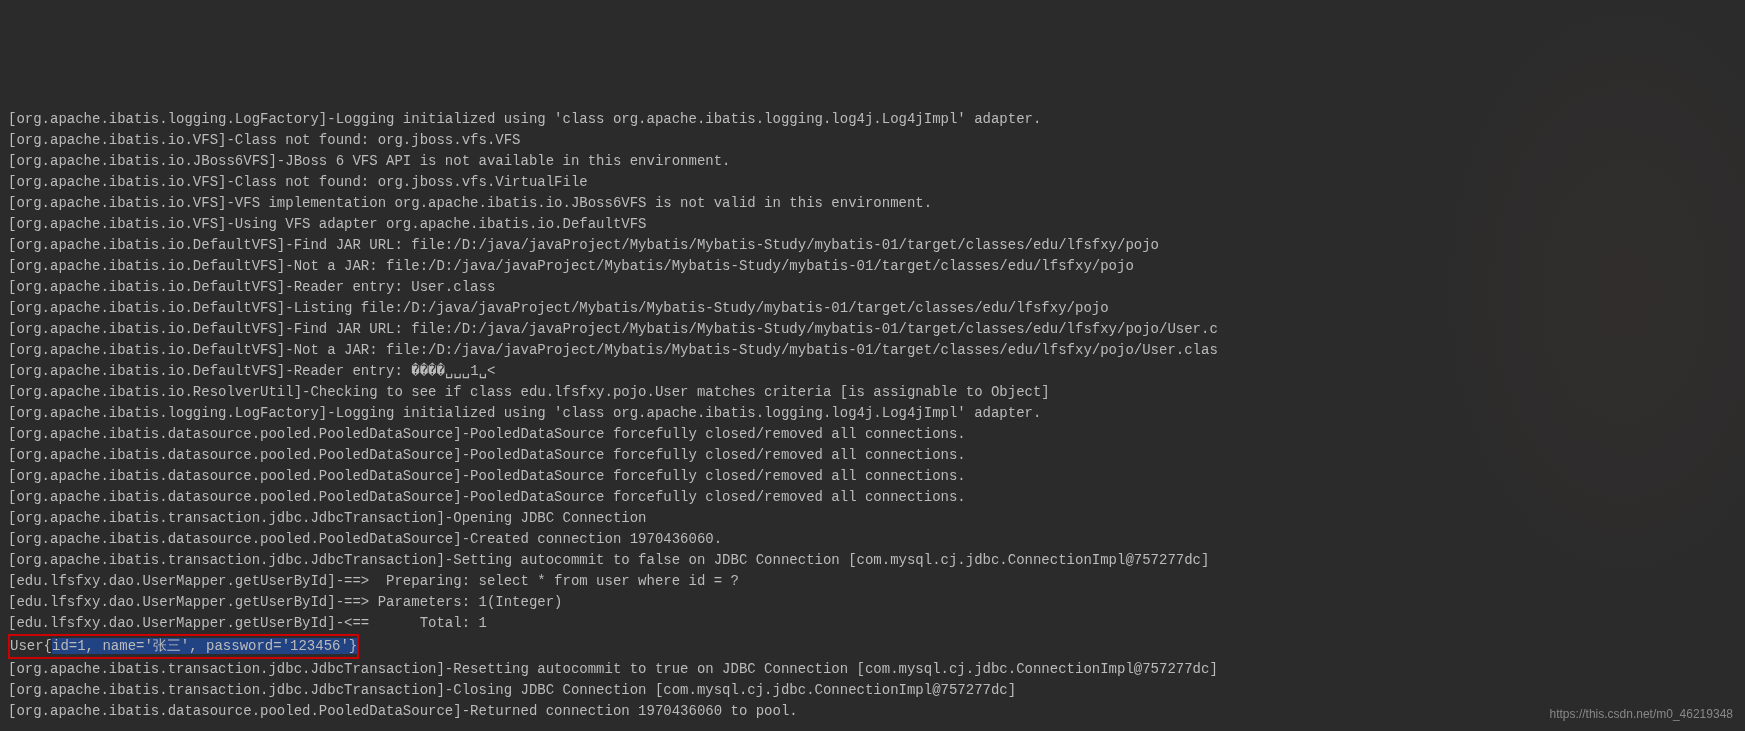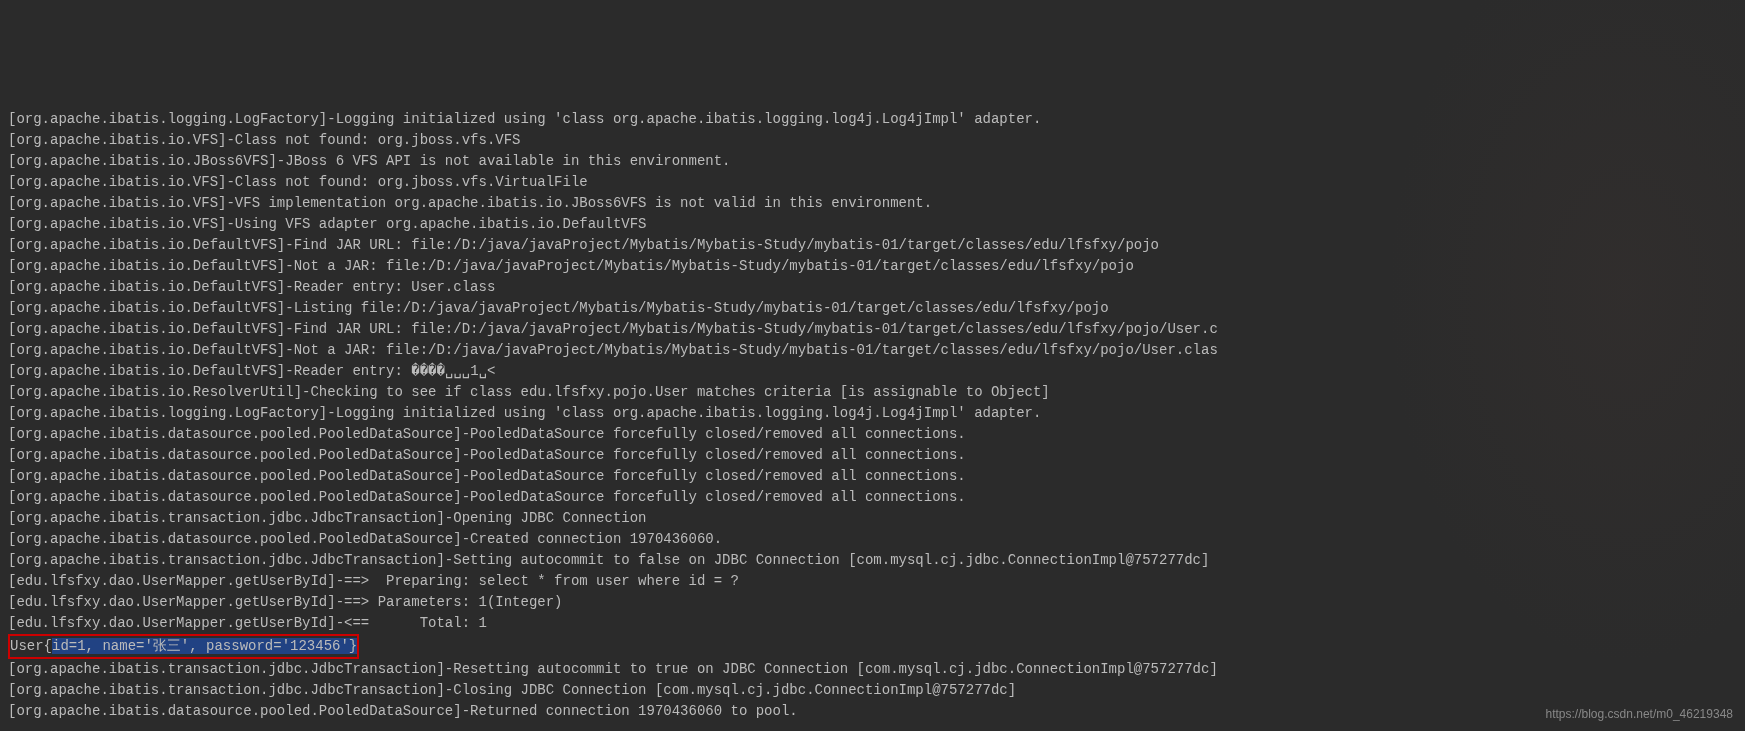--- a/index.html
+++ b/index.html
@@ -54,16 +54,16 @@
       z-index: -1;
     }
   </style>
 </head>
 <body>
 
 
 
 <div class="bg-overlay"></div>
 <div id="console-container"><span class="log-line">[org.apache.ibatis.logging.LogFactory]-Logging initialized using 'class org.apache.ibatis.logging.log4j.Log4jImpl' adapter.</span><span class="log-line">[org.apache.ibatis.io.VFS]-Class not found: org.jboss.vfs.VFS</span><span class="log-line">[org.apache.ibatis.io.JBoss6VFS]-JBoss 6 VFS API is not available in this environment.</span><span class="log-line">[org.apache.ibatis.io.VFS]-Class not found: org.jboss.vfs.VirtualFile</span><span class="log-line">[org.apache.ibatis.io.VFS]-VFS implementation org.apache.ibatis.io.JBoss6VFS is not valid in this environment.</span><span class="log-line">[org.apache.ibatis.io.VFS]-Using VFS adapter org.apache.ibatis.io.DefaultVFS</span><span class="log-line">[org.apache.ibatis.io.DefaultVFS]-Find JAR URL: file:/D:/java/javaProject/Mybatis/Mybatis-Study/mybatis-01/target/classes/edu/lfsfxy/pojo</span><span class="log-line">[org.apache.ibatis.io.DefaultVFS]-Not a JAR: file:/D:/java/javaProject/Mybatis/Mybatis-Study/mybatis-01/target/classes/edu/lfsfxy/pojo</span><span class="log-line">[org.apache.ibatis.io.DefaultVFS]-Reader entry: User.class</span><span class="log-line">[org.apache.ibatis.io.DefaultVFS]-Listing file:/D:/java/javaProject/Mybatis/Mybatis-Study/mybatis-01/target/classes/edu/lfsfxy/pojo</span><span class="log-line">[org.apache.ibatis.io.DefaultVFS]-Find JAR URL: file:/D:/java/javaProject/Mybatis/Mybatis-Study/mybatis-01/target/classes/edu/lfsfxy/pojo/User.c</span><span class="log-line">[org.apache.ibatis.io.DefaultVFS]-Not a JAR: file:/D:/java/javaProject/Mybatis/Mybatis-Study/mybatis-01/target/classes/edu/lfsfxy/pojo/User.clas</span><span class="log-line">[org.apache.ibatis.io.DefaultVFS]-Reader entry: ����␣␣␣1␣&lt;</span><span class="log-line">[org.apache.ibatis.io.ResolverUtil]-Checking to see if class edu.lfsfxy.pojo.User matches criteria [is assignable to Object]</span><span class="log-line">[org.apache.ibatis.logging.LogFactory]-Logging initialized using 'class org.apache.ibatis.logging.log4j.Log4jImpl' adapter.</span><span class="log-line">[org.apache.ibatis.datasource.pooled.PooledDataSource]-PooledDataSource forcefully closed/removed all connections.</span><span class="log-line">[org.apache.ibatis.datasource.pooled.PooledDataSource]-PooledDataSource forcefully closed/removed all connections.</span><span class="log-line">[org.apache.ibatis.datasource.pooled.PooledDataSource]-PooledDataSource forcefully closed/removed all connections.</span><span class="log-line">[org.apache.ibatis.datasource.pooled.PooledDataSource]-PooledDataSource forcefully closed/removed all connections.</span><span class="log-line">[org.apache.ibatis.transaction.jdbc.JdbcTransaction]-Opening JDBC Connection</span><span class="log-line">[org.apache.ibatis.datasource.pooled.PooledDataSource]-Created connection 1970436060.</span><span class="log-line">[org.apache.ibatis.transaction.jdbc.JdbcTransaction]-Setting autocommit to false on JDBC Connection [com.mysql.cj.jdbc.ConnectionImpl@757277dc]</span><span class="log-line">[edu.lfsfxy.dao.UserMapper.getUserById]-==&gt;  Preparing: select * from user where id = ?</span><span class="log-line">[edu.lfsfxy.dao.UserMapper.getUserById]-==&gt; Parameters: 1(Integer)</span><span class="log-line">[edu.lfsfxy.dao.UserMapper.getUserById]-&lt;==      Total: 1</span><span class="log-line"><span class="highlighted-box"><span>User{</span><span class="selected-text">id=1, name='张三', password='123456'}</span></span></span><span class="log-line">[org.apache.ibatis.transaction.jdbc.JdbcTransaction]-Resetting autocommit to true on JDBC Connection [com.mysql.cj.jdbc.ConnectionImpl@757277dc]</span><span class="log-line">[org.apache.ibatis.transaction.jdbc.JdbcTransaction]-Closing JDBC Connection [com.mysql.cj.jdbc.ConnectionImpl@757277dc]</span><span class="log-line">[org.apache.ibatis.datasource.pooled.PooledDataSource]-Returned connection 1970436060 to pool.</span></div>
-<div class="watermark">https://blog.csdn.net/m0_46219348</div>
+<div class="watermark">https://this.csdn.net/m0_46219348</div>
 
 
 
 
 </body></html>

